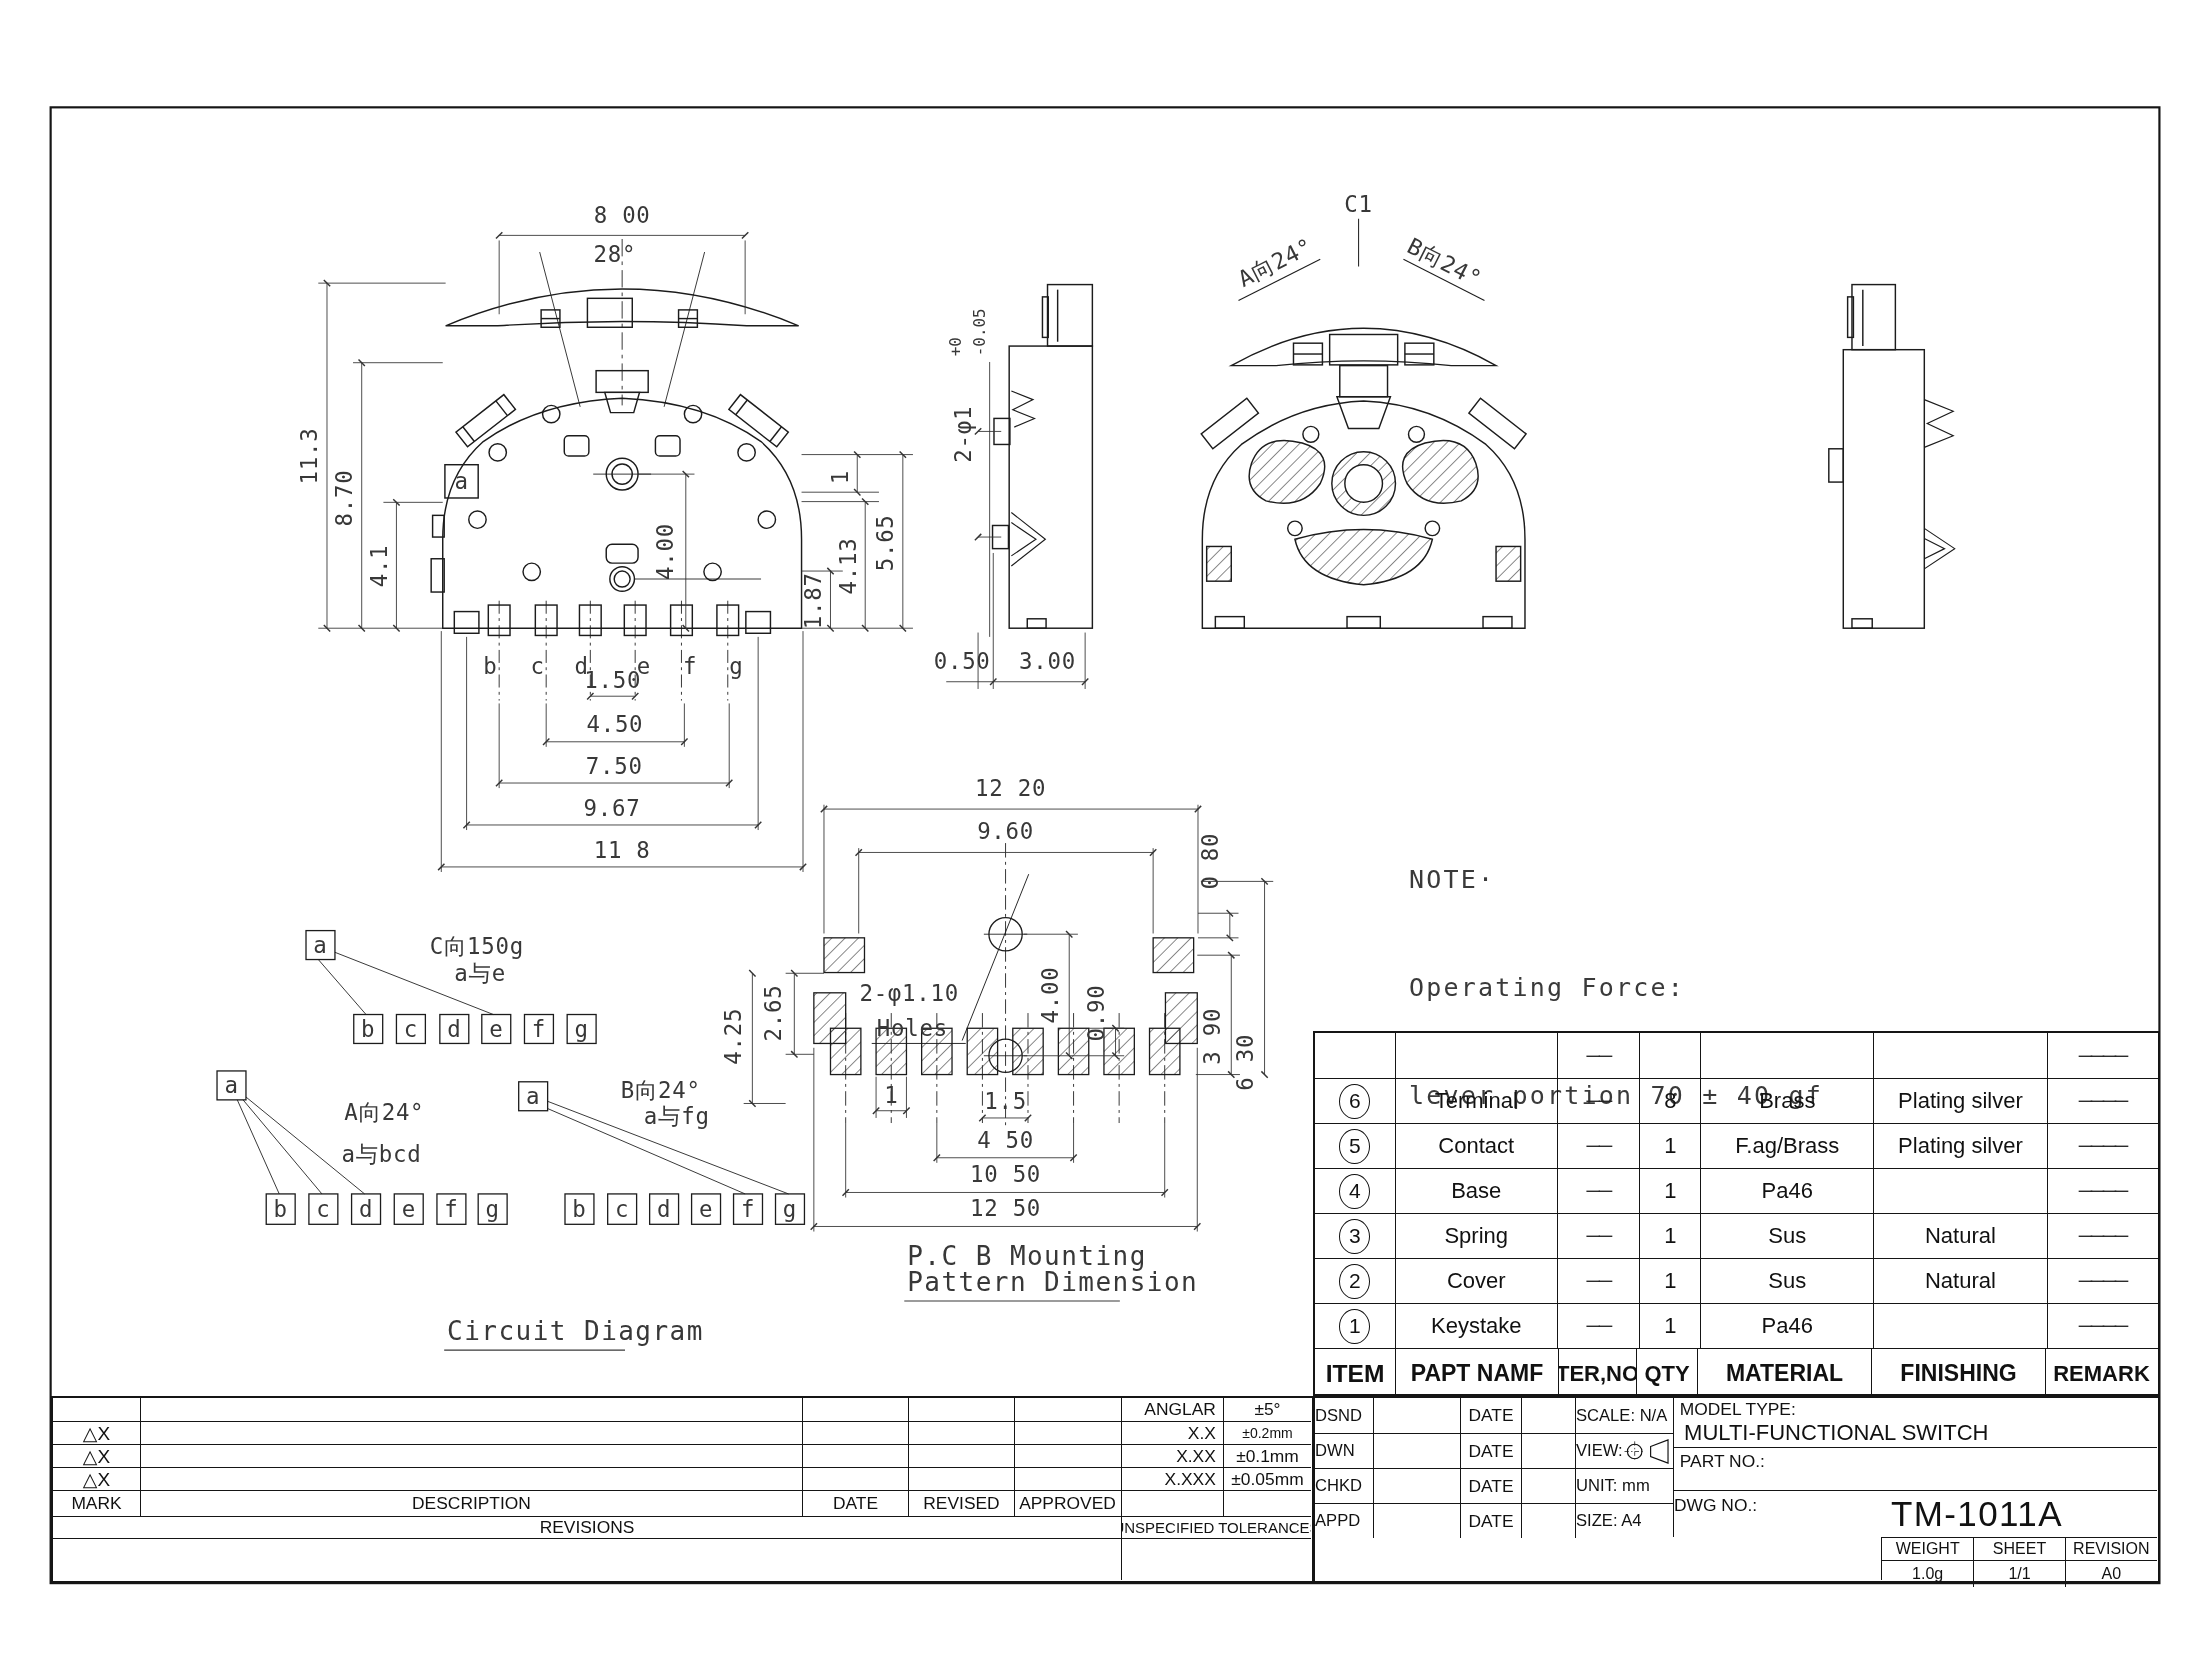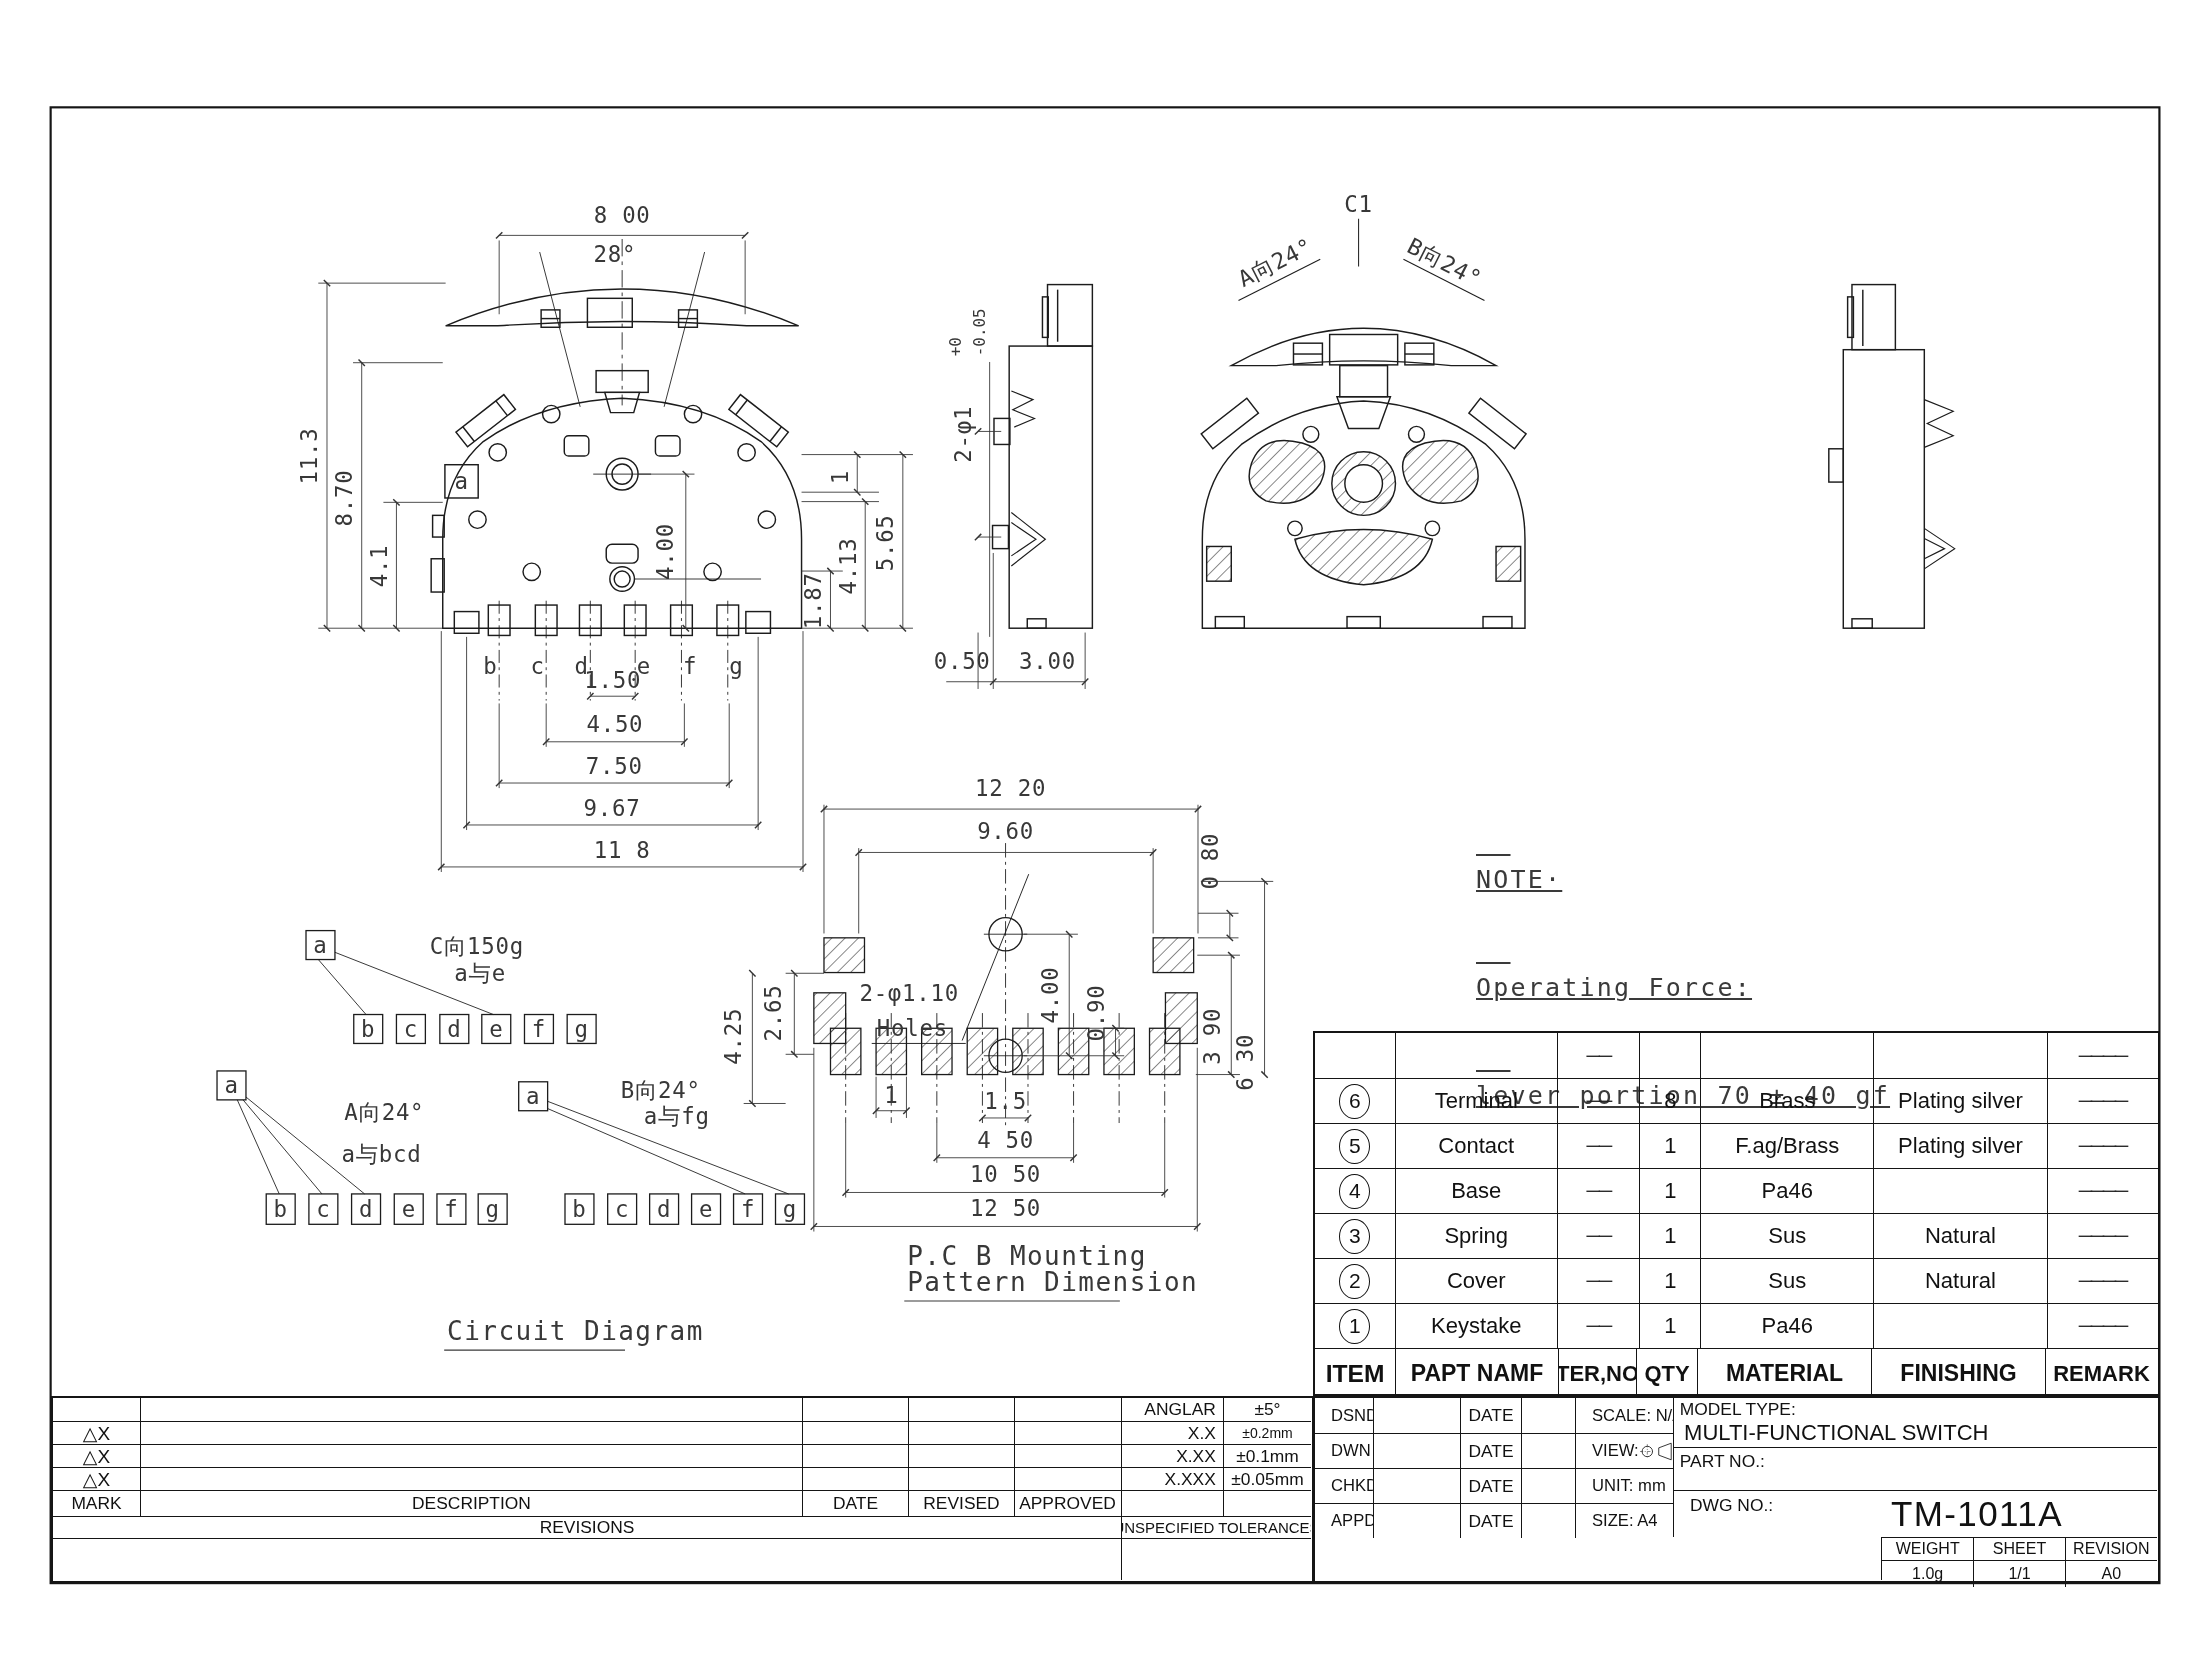--- a/index.html
+++ b/index.html
@@ -13,21 +13,21 @@
   .cap{font-size:36px;text-anchor:start;letter-spacing:2px;}
   .cjk{font-family:"DejaVu Sans Mono", sans-serif;}
   
   .abs{position:absolute;box-sizing:border-box;}
   .blk{border:2.2px solid #151515;}
   .row{display:flex;box-sizing:border-box;}
   .cell{box-sizing:border-box;display:flex;align-items:center;justify-content:center;
         font-size:19px;overflow:hidden;white-space:nowrap;}
   .bl{border-left:1.4px solid #151515;}
   .bt{border-top:1.4px solid #151515;}
-  .left{justify-content:flex-start;padding-left:16px;}
+  .left{justify-content:flex-start;padding-left:0;}
   .right{justify-content:flex-end;padding-right:7.2px;}
   
   .pt-cell{font-size:22px;}
   .circ{display:inline-flex;align-items:center;justify-content:center;
         width:29px;height:33px;border:1.8px solid #111;border-radius:50%;font-size:21px;}
   .circ.empty{border:none;}
   .dashcell{font-size:19px;letter-spacing:-1.4px;color:#222;}
   
   #note{font-family:"DejaVu Sans Mono", monospace;font-size:25px;color:#3a3a3a;
         letter-spacing:2.2px;line-height:36px;white-space:pre;}
@@ -405,21 +405,21 @@
   <text class="ds cjk" x="594" y="1318">C向150g</text>
   <text class="ds cjk" x="628" y="1356">a与e</text>
   <text class="ds cjk" x="476" y="1548">A向24°</text>
   <text class="ds cjk" x="472" y="1606">a与bcd</text>
   <text class="ds cjk" x="858" y="1518">B向24°</text>
   <text class="ds cjk" x="890" y="1554">a与fg</text>
   <text class="cap" x="618" y="1852">Circuit Diagram</text>
   <line x1="614" y1="1866" x2="864" y2="1866" stroke="#383838" stroke-width="1.6"></line>
 </svg>
 
-<div id="note" class="abs" style="left:1476px;top:790px;width:463px;text-decoration:underline;">
+<div id="note" class="abs" style="left:1409px;top:790px;width:463px;">
   <div>NOTE·</div>
   <div>Operating Force:</div>
   <div>lever portion 70 ± 40 gf</div>
 </div>
 
 <div class="abs blk" style="left:1313px;top:1031px;width:847px;height:365px;">
 
   <div class="row" style="height:45px;">
     <div class="cell pt-cell" style="width:80px;">
           <span class="circ empty"></span>

